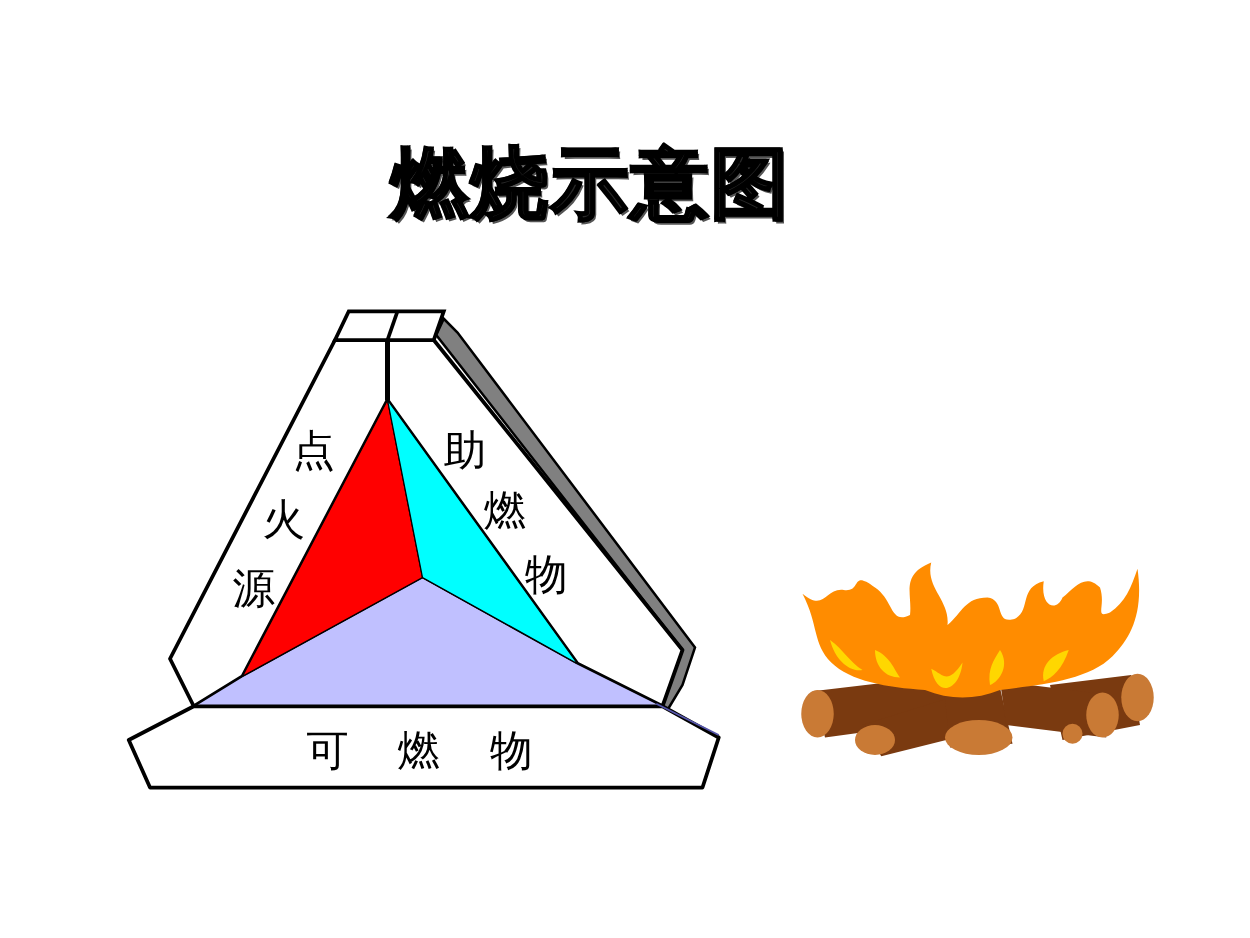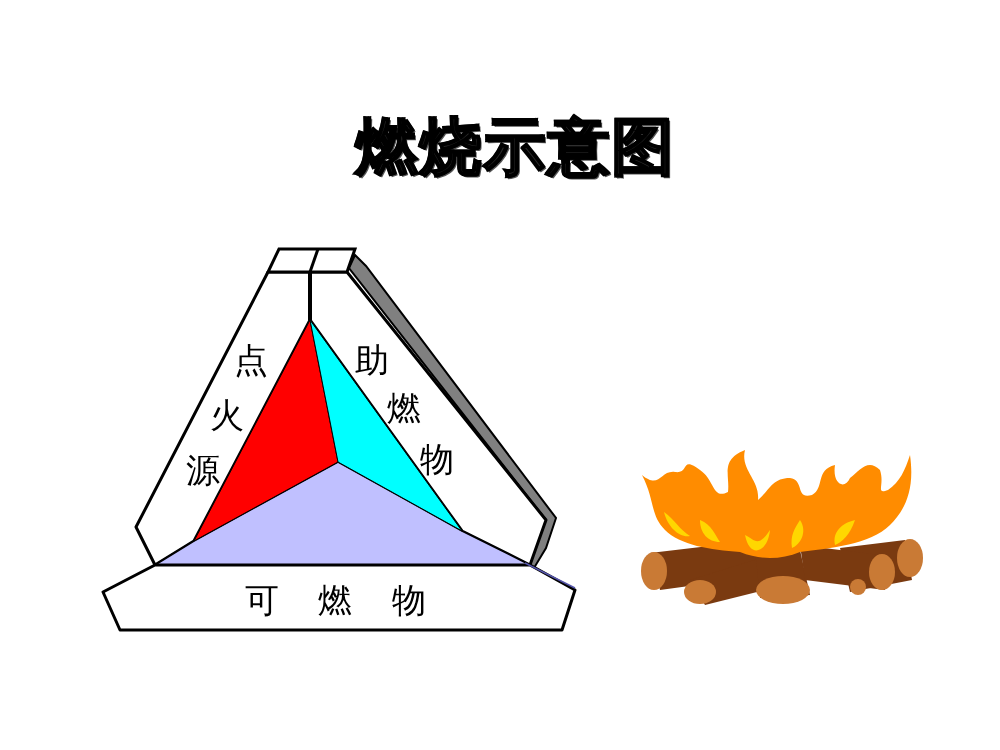--- a/index.html
+++ b/index.html
@@ -5,21 +5,20 @@
     html, body { margin: 0; padding: 0; background: #ffffff; }
     body { width: 1000px; height: 750px; position: relative; overflow: hidden;
            font-family: "DejaVu Sans", sans-serif; }
     .title {
       position: absolute; left: 0; top: 105px; width: 945px; text-align: center;
       font-size: 62px; font-weight: bold; letter-spacing: 2px;
       color: #2a2a2a;
       -webkit-text-stroke: 2px #000000;
       text-shadow: 1px 1px 0 #000, -1px -1px 0 #000, 2px 2px 0 #555;
       font-family: "DejaVu Sans", sans-serif;
-      padding-left: 43px;
     }
     .title-inner { display: inline-block; margin-left: 0px; }
     svg { position: absolute; left: 0; top: 0; }
     .label { font-family: "DejaVu Sans", sans-serif; fill: #000; }
   </style>
 </head>
 <body>
 
 <div class="title">
   <span class="title-inner">燃烧示意图</span>

